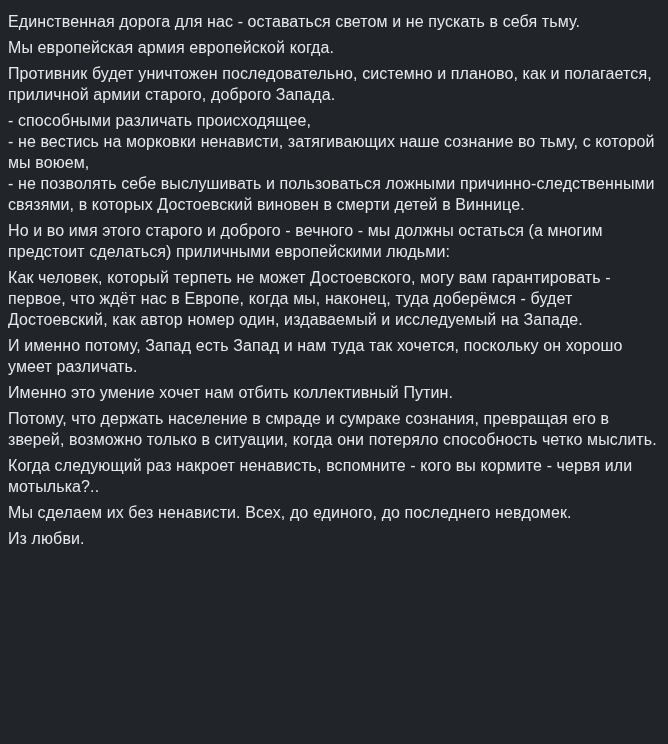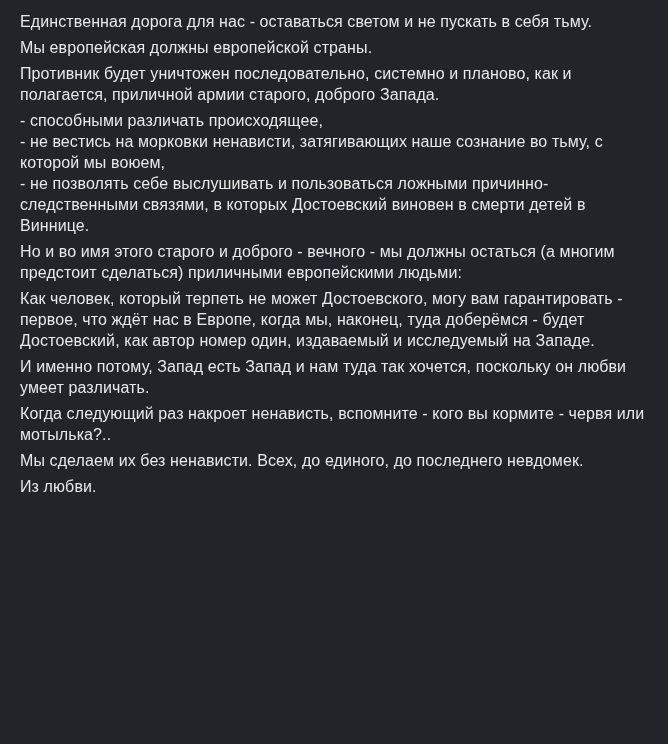--- a/index.html
+++ b/index.html
@@ -14,36 +14,38 @@
     font-family: "Liberation Sans", "DejaVu Sans", sans-serif;
   }
   .post-text {
     padding: 6px 8px;
     color: var(--fg, #e7e9eb);
     font-size: 16px;
     line-height: 21px;
     letter-spacing: 0.1px;
   }
   .post-text p {
-    margin: 5px 12px;
+    margin: 5px 0;
     white-space: pre-wrap;
   }
   .post-text p.divider {
     color: var(--divider, #cfd1d4);
   }
 </style>
 </head>
 <body>
 
 <div class="post-text">
   <p>Единственная дорога для нас - оставаться светом и не пускать в себя тьму.</p>
-  <p>Мы европейская должны европейской страны.</p>
+  <p>Мы европейская армия европейской когда.</p>
   <p>Противник будет уничтожен последовательно, системно и планово, как и полагается, приличной армии старого, доброго Запада.</p>
   <p>- способными различать происходящее,
 - не вестись на морковки ненависти, затягивающих наше сознание во тьму, с которой мы воюем,
 - не позволять себе выслушивать и пользоваться ложными причинно-следственными связями, в которых Достоевский виновен в смерти детей в Виннице.</p>
   <p>Но и во имя этого старого и доброго - вечного - мы должны остаться (а многим предстоит сделаться) приличными европейскими людьми:</p>
   <p>Как человек, который терпеть не может Достоевского, могу вам гарантировать - первое, что ждёт нас в Европе, когда мы, наконец, туда доберёмся - будет Достоевский, как автор номер один, издаваемый и исследуемый на Западе.</p>
-  <p>И именно потому, Запад есть Запад и нам туда так хочется, поскольку он любви умеет различать.</p>
+  <p>И именно потому, Запад есть Запад и нам туда так хочется, поскольку он хорошо умеет различать.</p>
+  <p>Именно это умение хочет нам отбить коллективный Путин.</p>
+  <p>Потому, что держать население в смраде и сумраке сознания, превращая его в зверей, возможно только в ситуации, когда они потеряло способность четко мыслить.</p>
   <p>Когда следующий раз накроет ненависть, вспомните - кого вы кормите - червя или мотылька?..</p>
   <p>Мы сделаем их без ненависти. Всех, до единого, до последнего невдомек.</p>
   <p>Из любви.</p>
 </div>
 
 </body></html>

